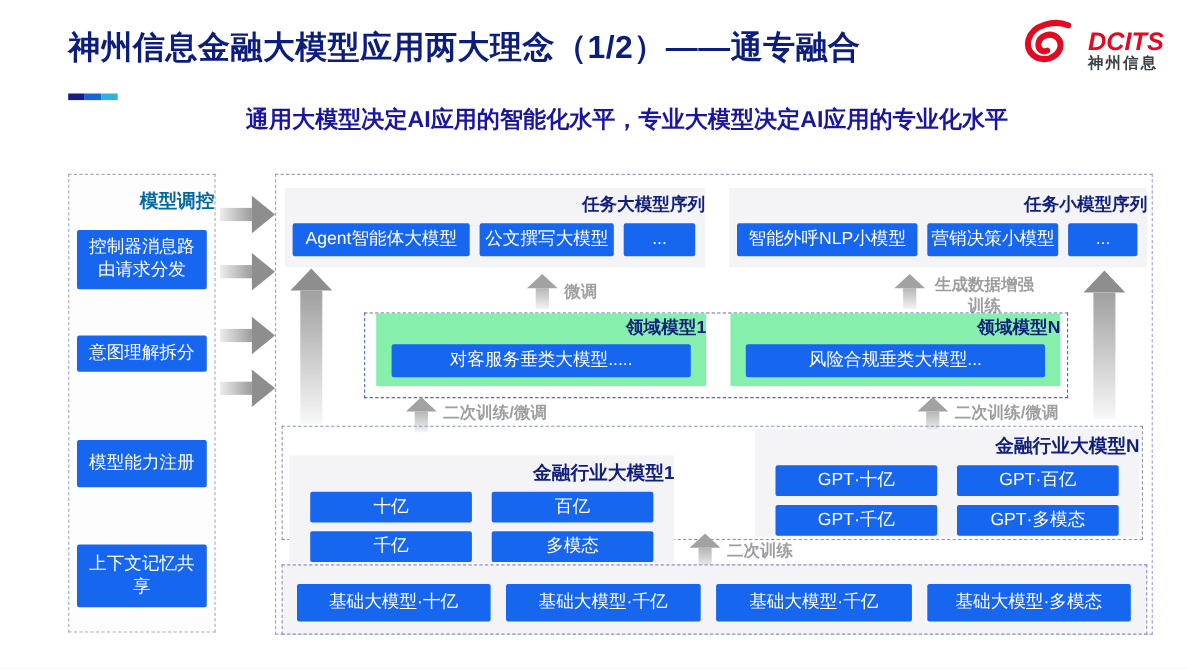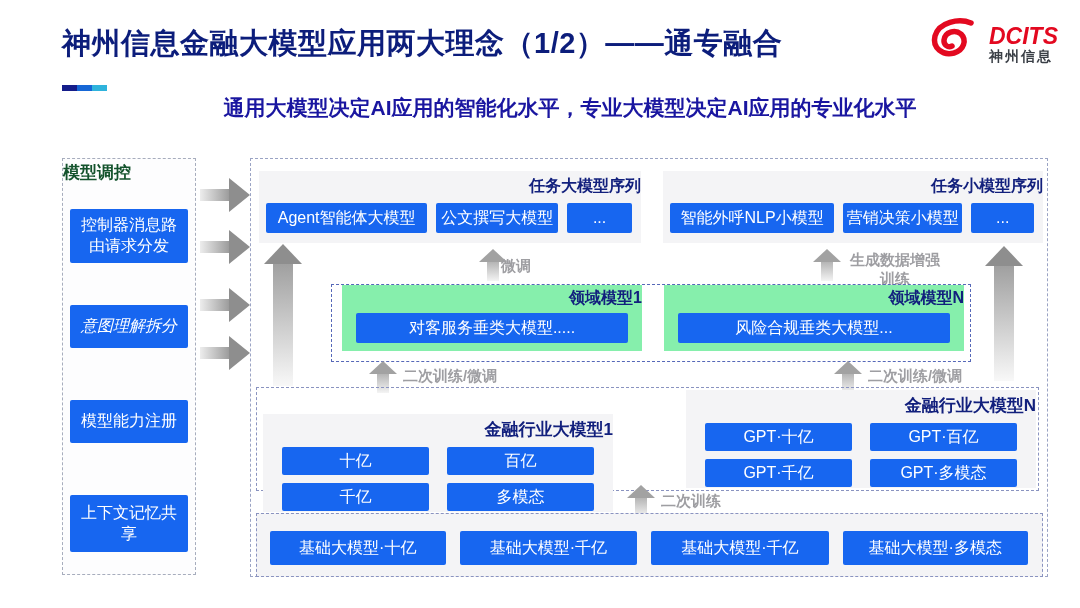--- a/index.html
+++ b/index.html
@@ -14,25 +14,25 @@
   .bar.b1 { background:#151d8a; } .bar.b2 { background:#1667d6; } .bar.b3 { background:#2fb3dc; }
   .subtitle { position:absolute; left:120px; top:94px; width:900px; text-align:center; font-size:21px; font-weight:bold; color:#1a16a0; }
 
   .logo { position:absolute; right:22px; top:16px; display:flex; align-items:flex-end; }
   .logo-text { margin-left:6px; }
   .logo-brand { font-size:23px; font-weight:bold; color:#e30920; font-style:italic; line-height:24px; }
   .logo-company { font-size:14px; font-weight:bold; color:#3a3f46; letter-spacing:2px; }
 
   
   .side-panel { position:absolute; left:62px; top:158px; width:134px; height:417px; border:1.5px dashed #a7adbd; background:#fdfdfe; }
-  .side-header { position:absolute; top:2px; left:0; width:100%; text-align:left; font-size:17px; font-weight:bold; color:#14532d; }
+  .side-header { position:absolute; top:12px; left:0; width:100%; text-align:right; font-size:17px; font-weight:bold; color:#0369a1; }
   .btn { background:#1766f0; color:#ffffff; display:flex; align-items:center; justify-content:center; text-align:center; font-size:16px; line-height:1.3; border-radius:2px; }
   .side-btn { position:absolute; left:7px; width:118px; padding:0 6px; }
   .sb1 { top:50px;  height:54px; }
-  .sb2 { top:146px; height:43px;font-style:italic; }
+  .sb2 { top:146px; height:33px; }
   .sb3 { top:241px; height:43px; }
   .sb4 { top:336px; height:57px; padding:0 5px; }
 
   
   .arr-r { position:absolute; width:50px; height:34px; }
   .arr-r .shaft { position:absolute; left:0; top:11px; width:29px; height:12px; background:linear-gradient(to right,#ededed,#9c9c9c); }
   .arr-r .head  { position:absolute; left:29px; top:0; width:0; height:0; border-top:17px solid transparent; border-bottom:17px solid transparent; border-left:21px solid #8e8e8e; }
 
   
   .arr-u { position:absolute; width:28px; height:32px; }
@@ -139,21 +139,21 @@
         <div class="btn" style="width:168px;">智能外呼NLP小模型</div>
         <div class="btn" style="width:122px;">营销决策小模型</div>
         <div class="btn" style="width:64px;">...</div>
       </div>
     </div>
 
     <div class="arr-u" style="left:228px; top:90px;">
         <div class="head"></div>
         <div class="shaft"></div>
       </div>
-    <div class="flowlbl" style="left:250px; top:98px;">微调</div>
+    <div class="flowlbl" style="left:262px; top:98px;">微调</div>
     <div class="arr-u" style="left:562px; top:90px;">
         <div class="head"></div>
         <div class="shaft"></div>
       </div>
     <div class="flowlbl" style="left:596px; top:92px; width:96px; text-align:center;">生成数据增强训练</div>
 
     <div class="arr-tall" style="left:13px; top:85px; height:142px;">
         <div class="head"></div>
         <div class="shaft"></div>
       </div>

